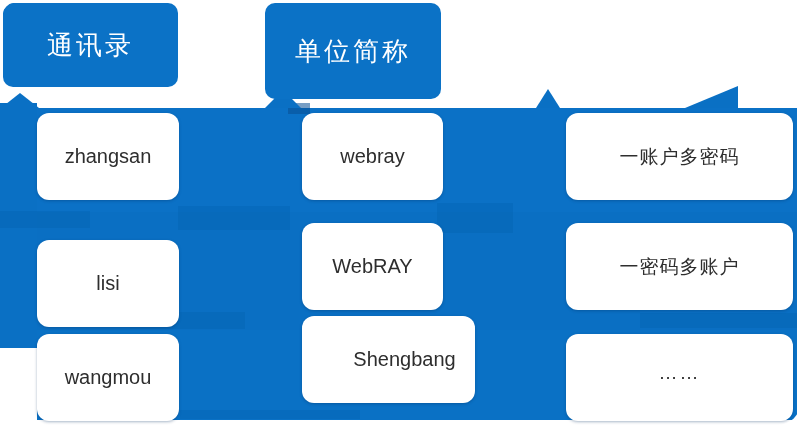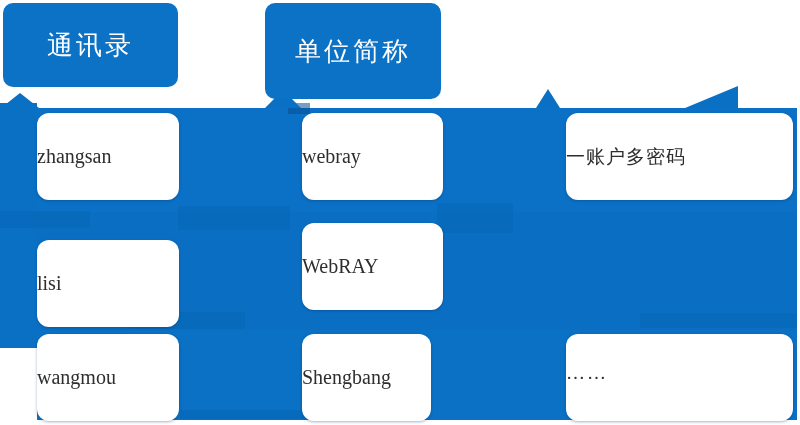--- a/index.html
+++ b/index.html
@@ -1,21 +1,22 @@
 <!DOCTYPE html>
 <html><head>
 <meta charset="utf-8">
 <style>
   html,body{margin:0;padding:0;background:#ffffff;}
   #canvas{
     position:relative;
     width:800px;height:425px;
     background:#ffffff;
     overflow:hidden;
-    font-family:Liberation Serif, serif;
+    font-family:Liberation Sans, sans-serif;
+    border-radius:22px;
   }
   .abs{position:absolute;}
   
   .panel{background:#0a70c4;}
   .band{position:absolute;pointer-events:none;}
   .patch{position:absolute;background:#005fa8;opacity:.28;pointer-events:none;}
   .patch-dark{position:absolute;background:#0a4f94;opacity:.55;pointer-events:none;}
   
   .tail{width:0;height:0;border-left:19px solid transparent;border-right:19px solid transparent;border-bottom:15px solid #0a70c4;}
   .tail2{border-left:18px solid transparent;border-right:18px solid transparent;border-bottom:18px solid #0a70c4;}
@@ -23,21 +24,21 @@
   .tail-corner{width:0;height:0;border-left:53px solid transparent;border-bottom:22px solid #0a70c4;}
   
   .header{
     background:#0b72c6;border-radius:10px;
     display:flex;align-items:center;justify-content:center;
     color:#ffffff;font-size:26px;font-weight:500;letter-spacing:3px;
   }
   
   .card{
     background:#ffffff;border-radius:12px;
-    display:flex;align-items:center;
+    display:flex;align-items:center;justify-content:center;
     color:#2e2e2e;font-size:20px;
     box-shadow:0 1px 3px rgba(0,45,95,.35);
   }
   .card.cjk{font-size:19px;letter-spacing:1px;}
   .card.ellipsis span{display:inline-block;transform:translateY(-25%);letter-spacing:2px;}
 </style>
 </head>
 <body>
 
 <div id="canvas">
@@ -77,24 +78,27 @@
   <div class="abs card" style="left:37px;top:334px;width:142px;height:87px;">
     <span>wangmou</span>
   </div>
 
   <div class="abs card" style="left:302px;top:113px;width:141px;height:87px;">
     <span>webray</span>
   </div>
   <div class="abs card" style="left:302px;top:223px;width:141px;height:87px;">
     <span>WebRAY</span>
   </div>
-  <div class="abs card" style="left:302px;top:334px;width:129px;height:87px;">
+  <div class="abs card" style="left:302px;top:316px;width:141px;height:87px;padding-left:32px;">
     <span>Shengbang</span>
   </div>
 
   <div class="abs card cjk" style="left:566px;top:113px;width:227px;height:87px;">
     <span>一账户多密码</span>
+  </div>
+  <div class="abs card cjk" style="left:566px;top:223px;width:227px;height:87px;">
+    <span>一密码多账户</span>
   </div>
   <div class="abs card cjk ellipsis" style="left:566px;top:334px;width:227px;height:87px;">
     <span>……</span>
   </div>
 
 </div>
 
 </body></html>

